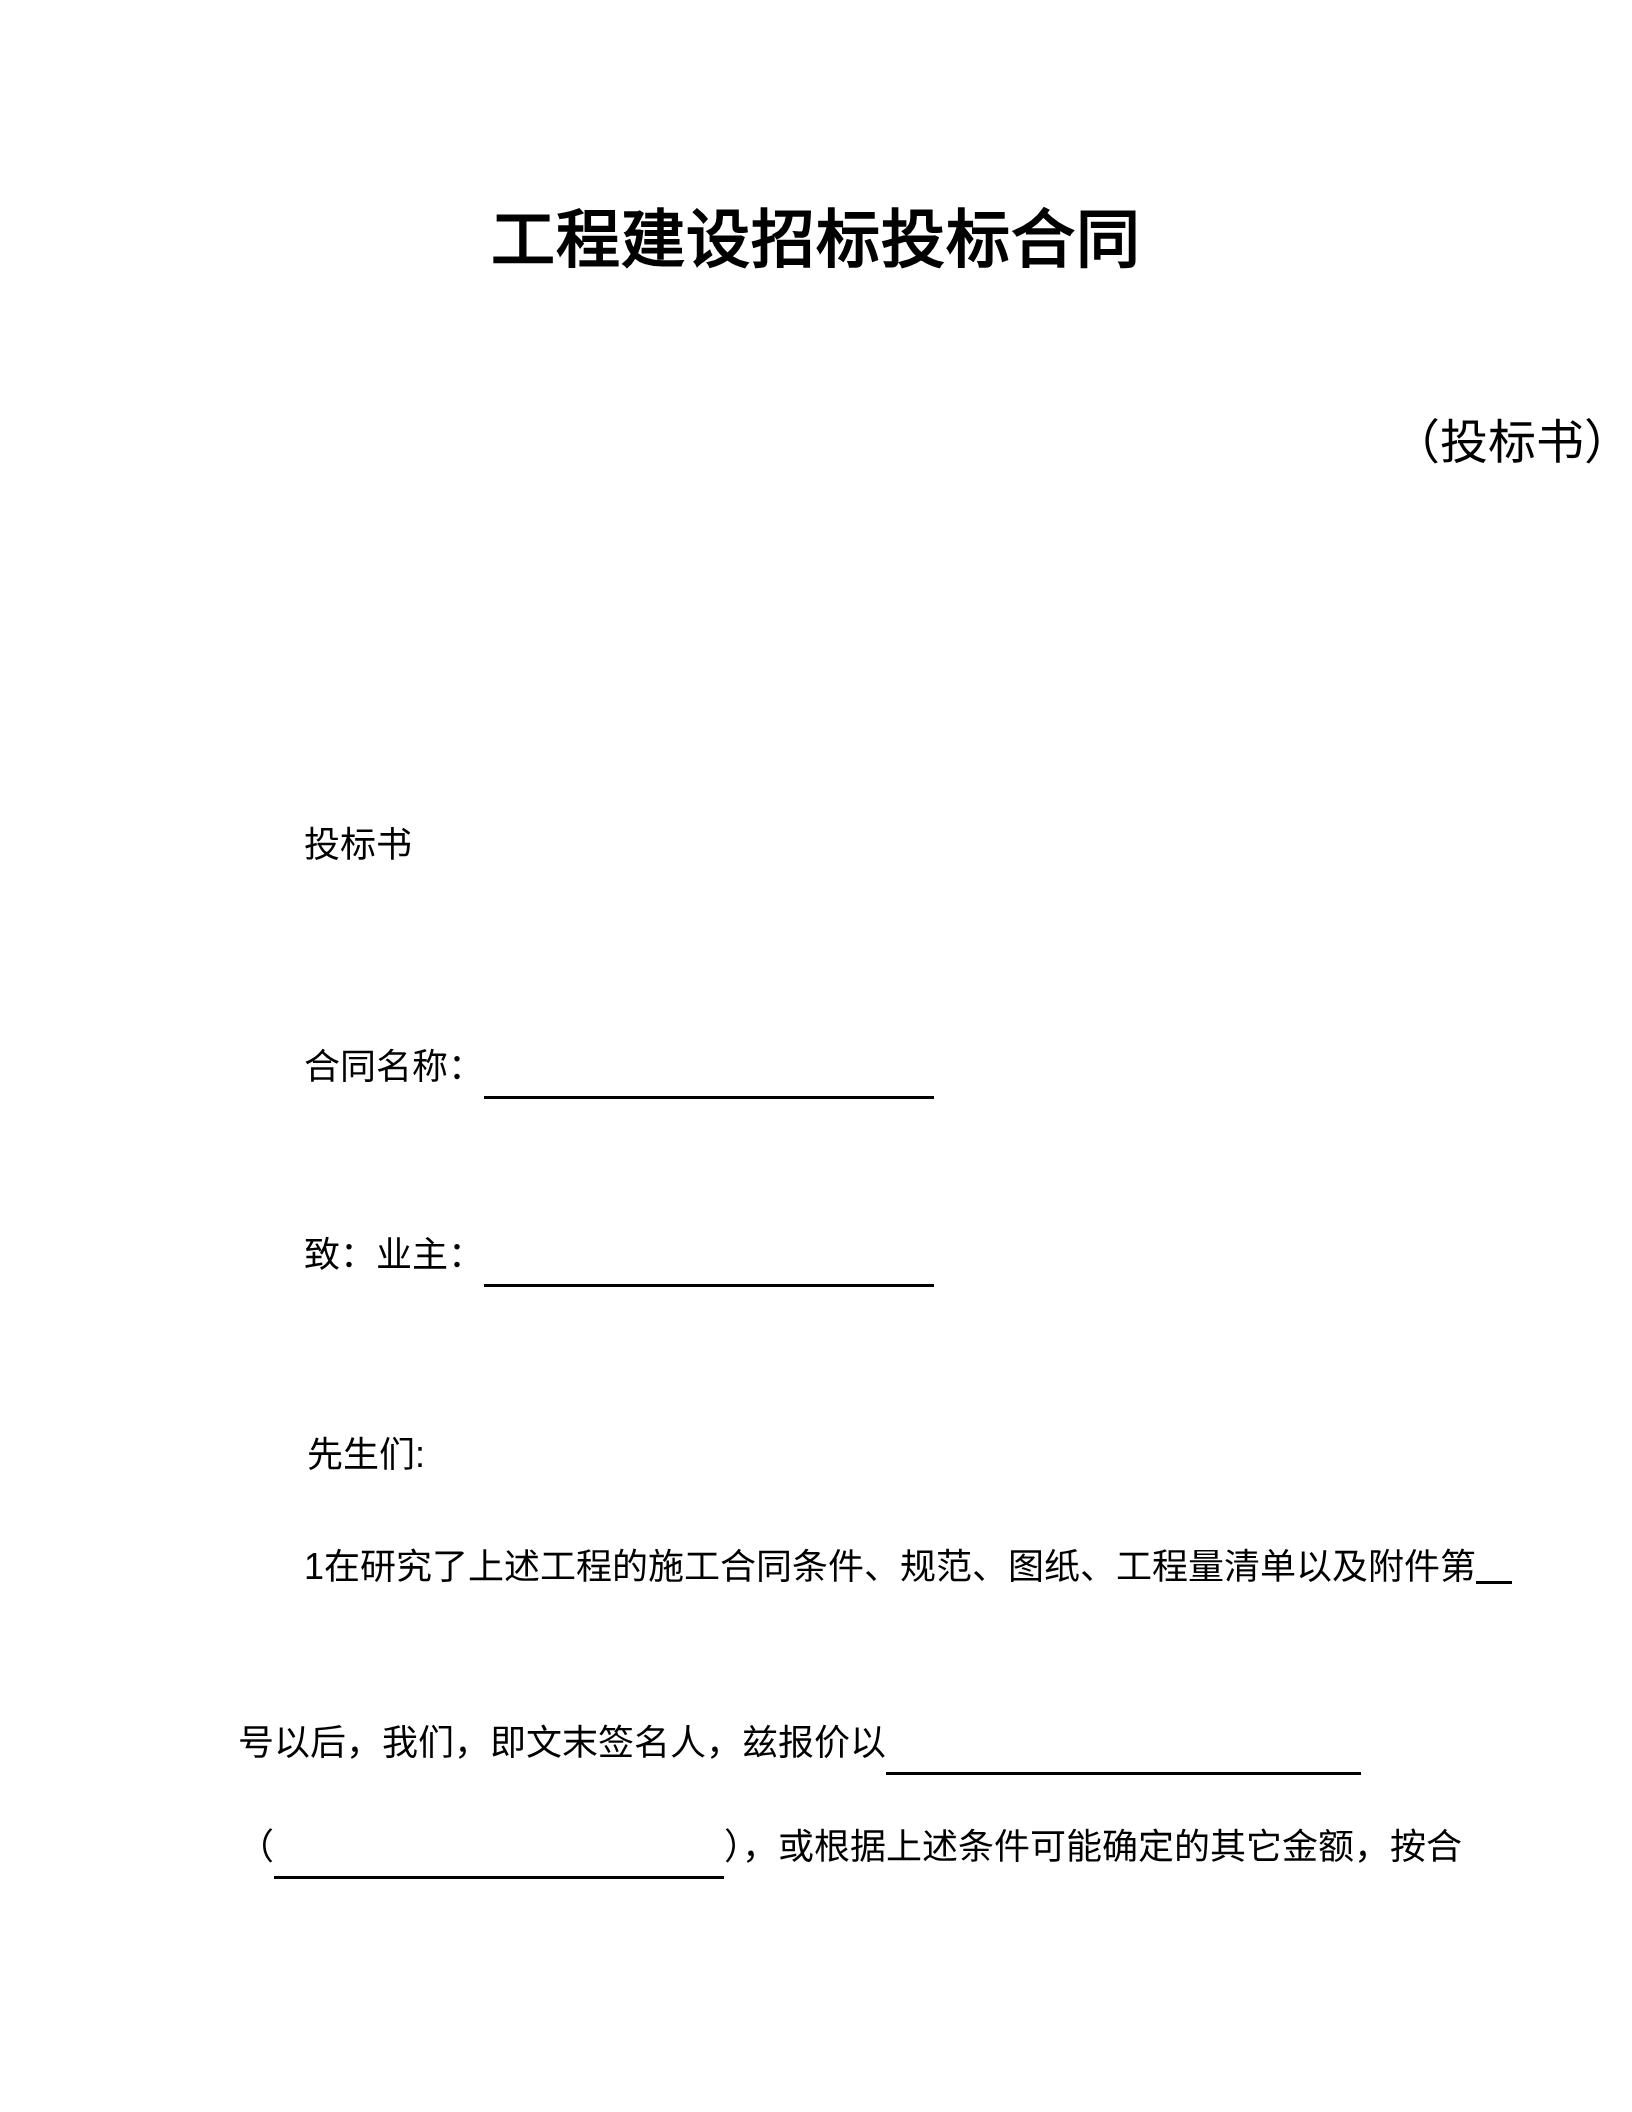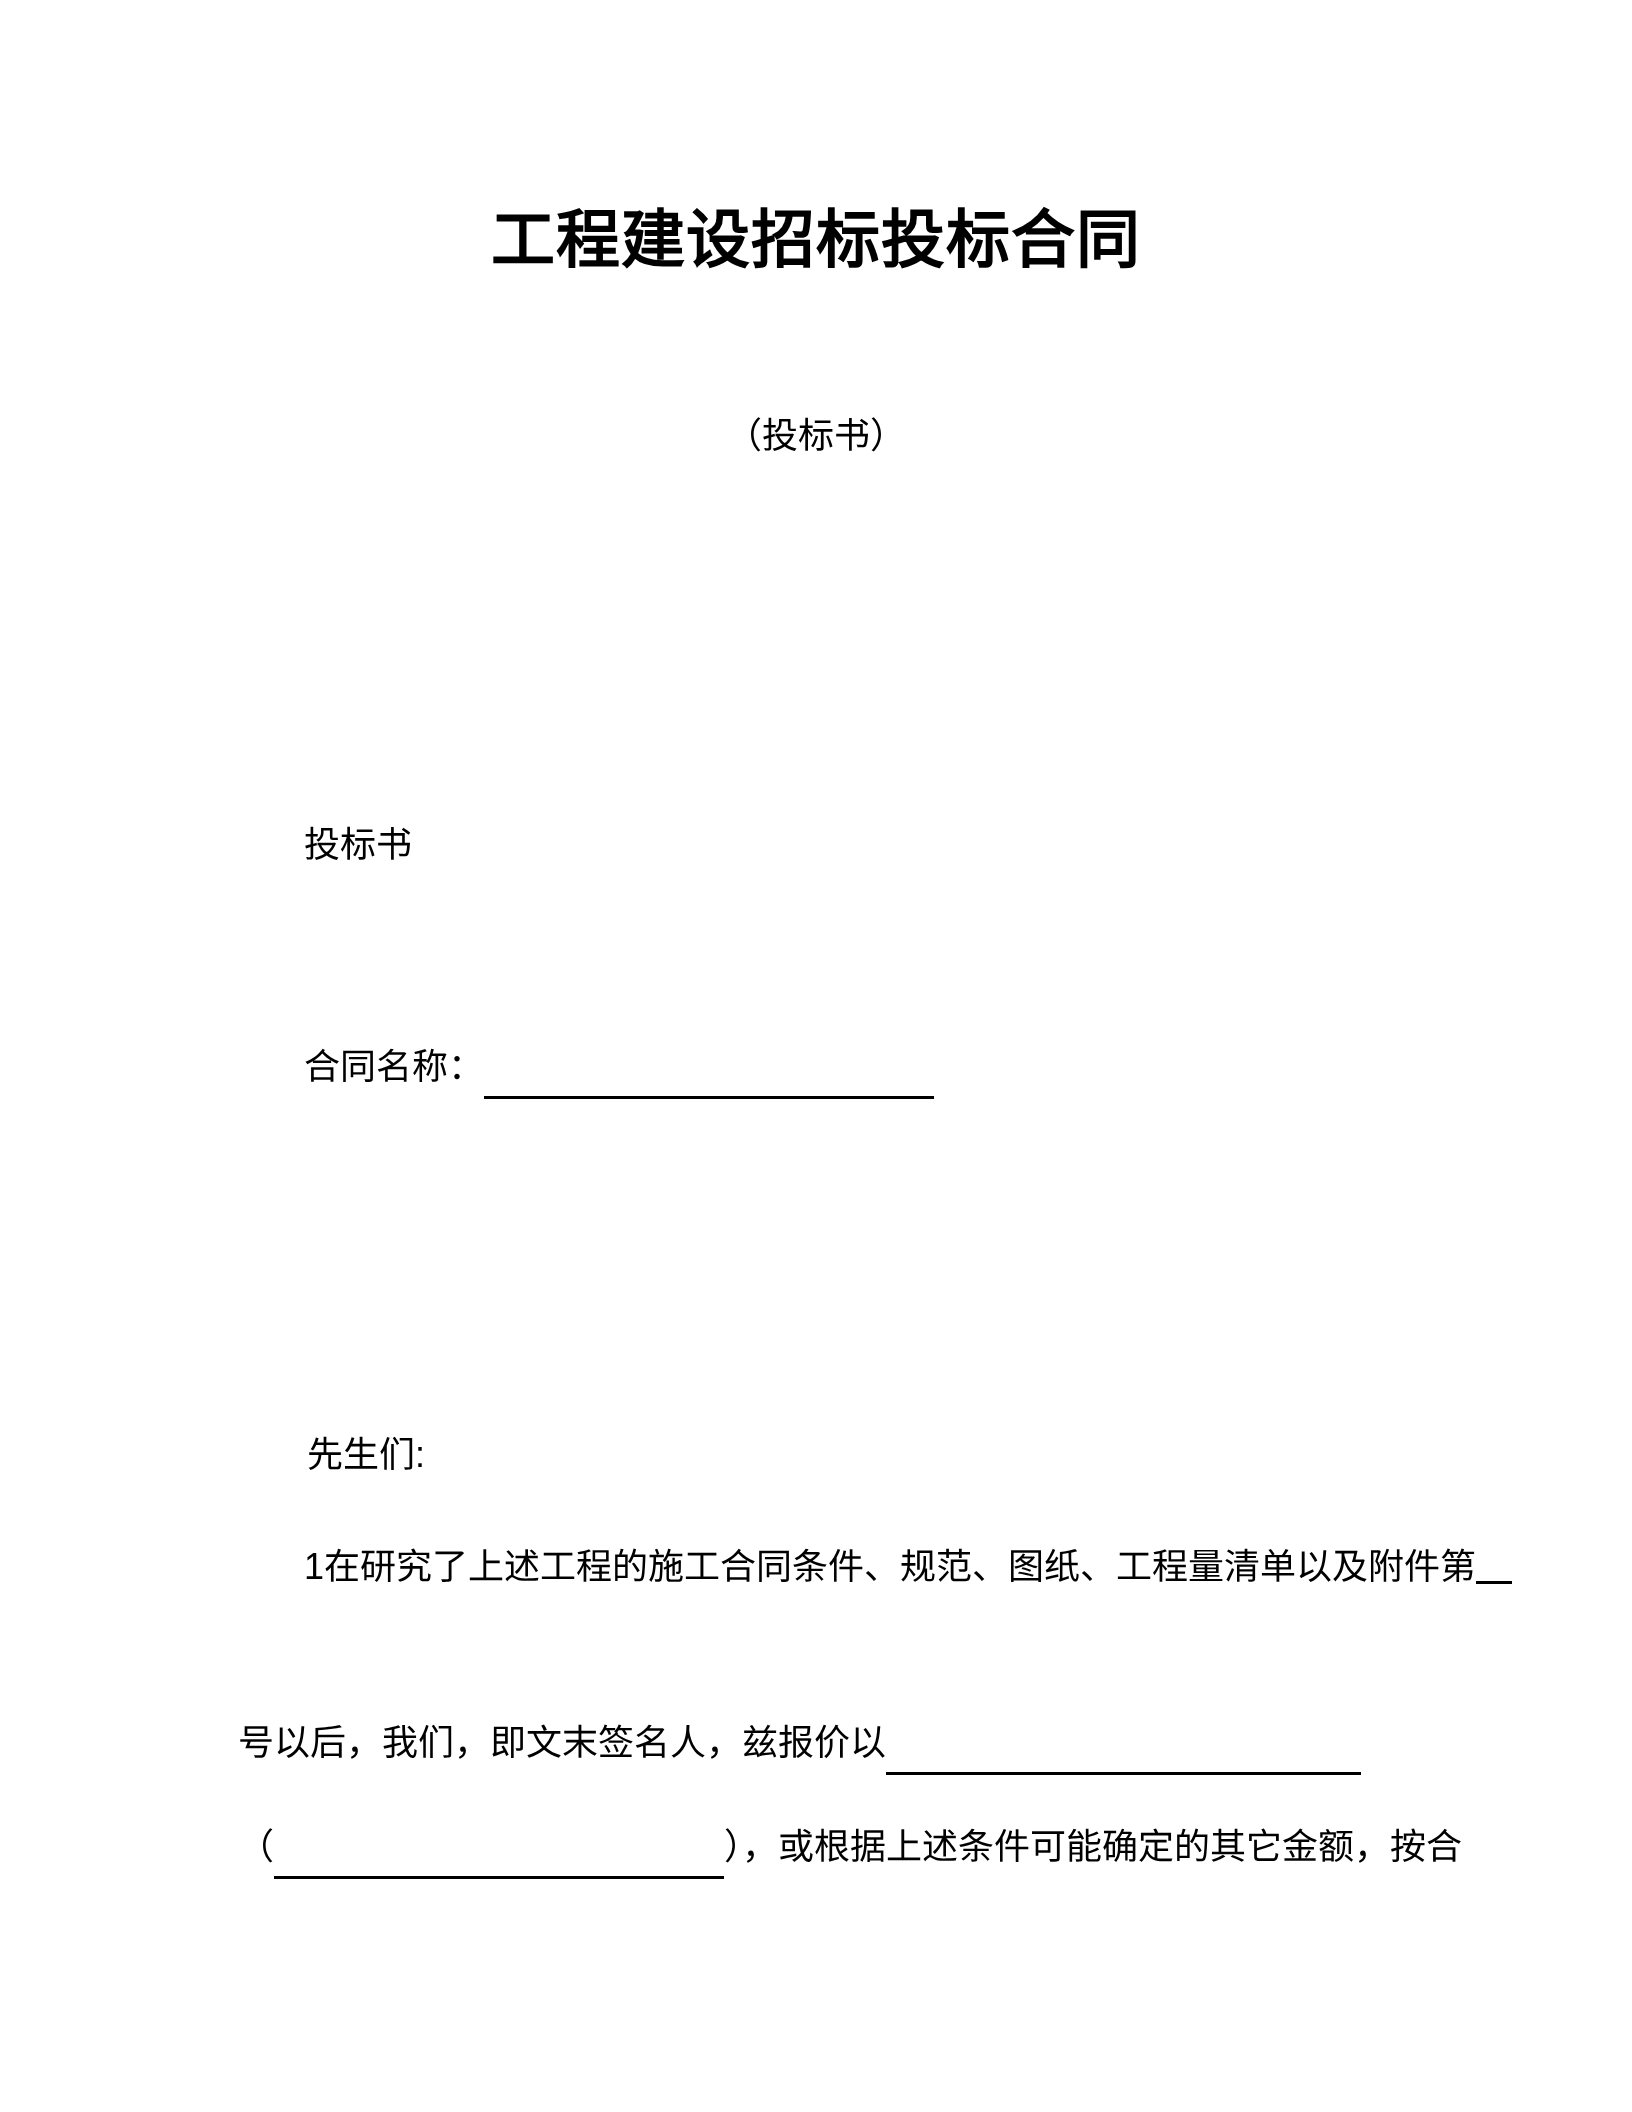--- a/index.html
+++ b/index.html
@@ -27,22 +27,22 @@
     font-weight: 700;
     line-height: 1.2;
     letter-spacing: 1px;
     margin: 0;
   }
   .doc-subtitle {
     position: absolute;
     top: 414px;
     left: 0;
     width: 100%;
-    text-align: center;
-    font-size: 36px;
+    text-align: right;
+    font-size: 48px;
     font-weight: 400;
     line-height: 1.2;
   }
   .line {
     position: absolute;
     font-size: 36px;
     line-height: 1.25;
     white-space: nowrap;
   }
   .b-doclabel   { top: 822px;  left: 304px; }
@@ -73,20 +73,23 @@
   <h1 class="doc-title">工程建设招标投标合同</h1>
 
   <div class="doc-subtitle">（投标书）</div>
 
   <div class="line b-doclabel">投标书</div>
 
   <div class="line b-contract">
     <span>合同名称：</span><span class="blank blank-contract"></span>
   </div>
 
+  <div class="line b-owner">
+    <span>致：业主：</span><span class="blank blank-owner"></span>
+  </div>
 
   <div class="line b-salutation">先生们:</div>
 
   <div class="line b-para-l1">
     <span>1在研究了上述工程的施工合同条件、规范、图纸、工程量清单以及附件第</span><span class="blank blank-attach"></span>
   </div>
 
   <div class="line b-para-l2">
     <span>号以后，我们，即文末签名人，兹报价以</span><span class="blank blank-price"></span>
   </div>

